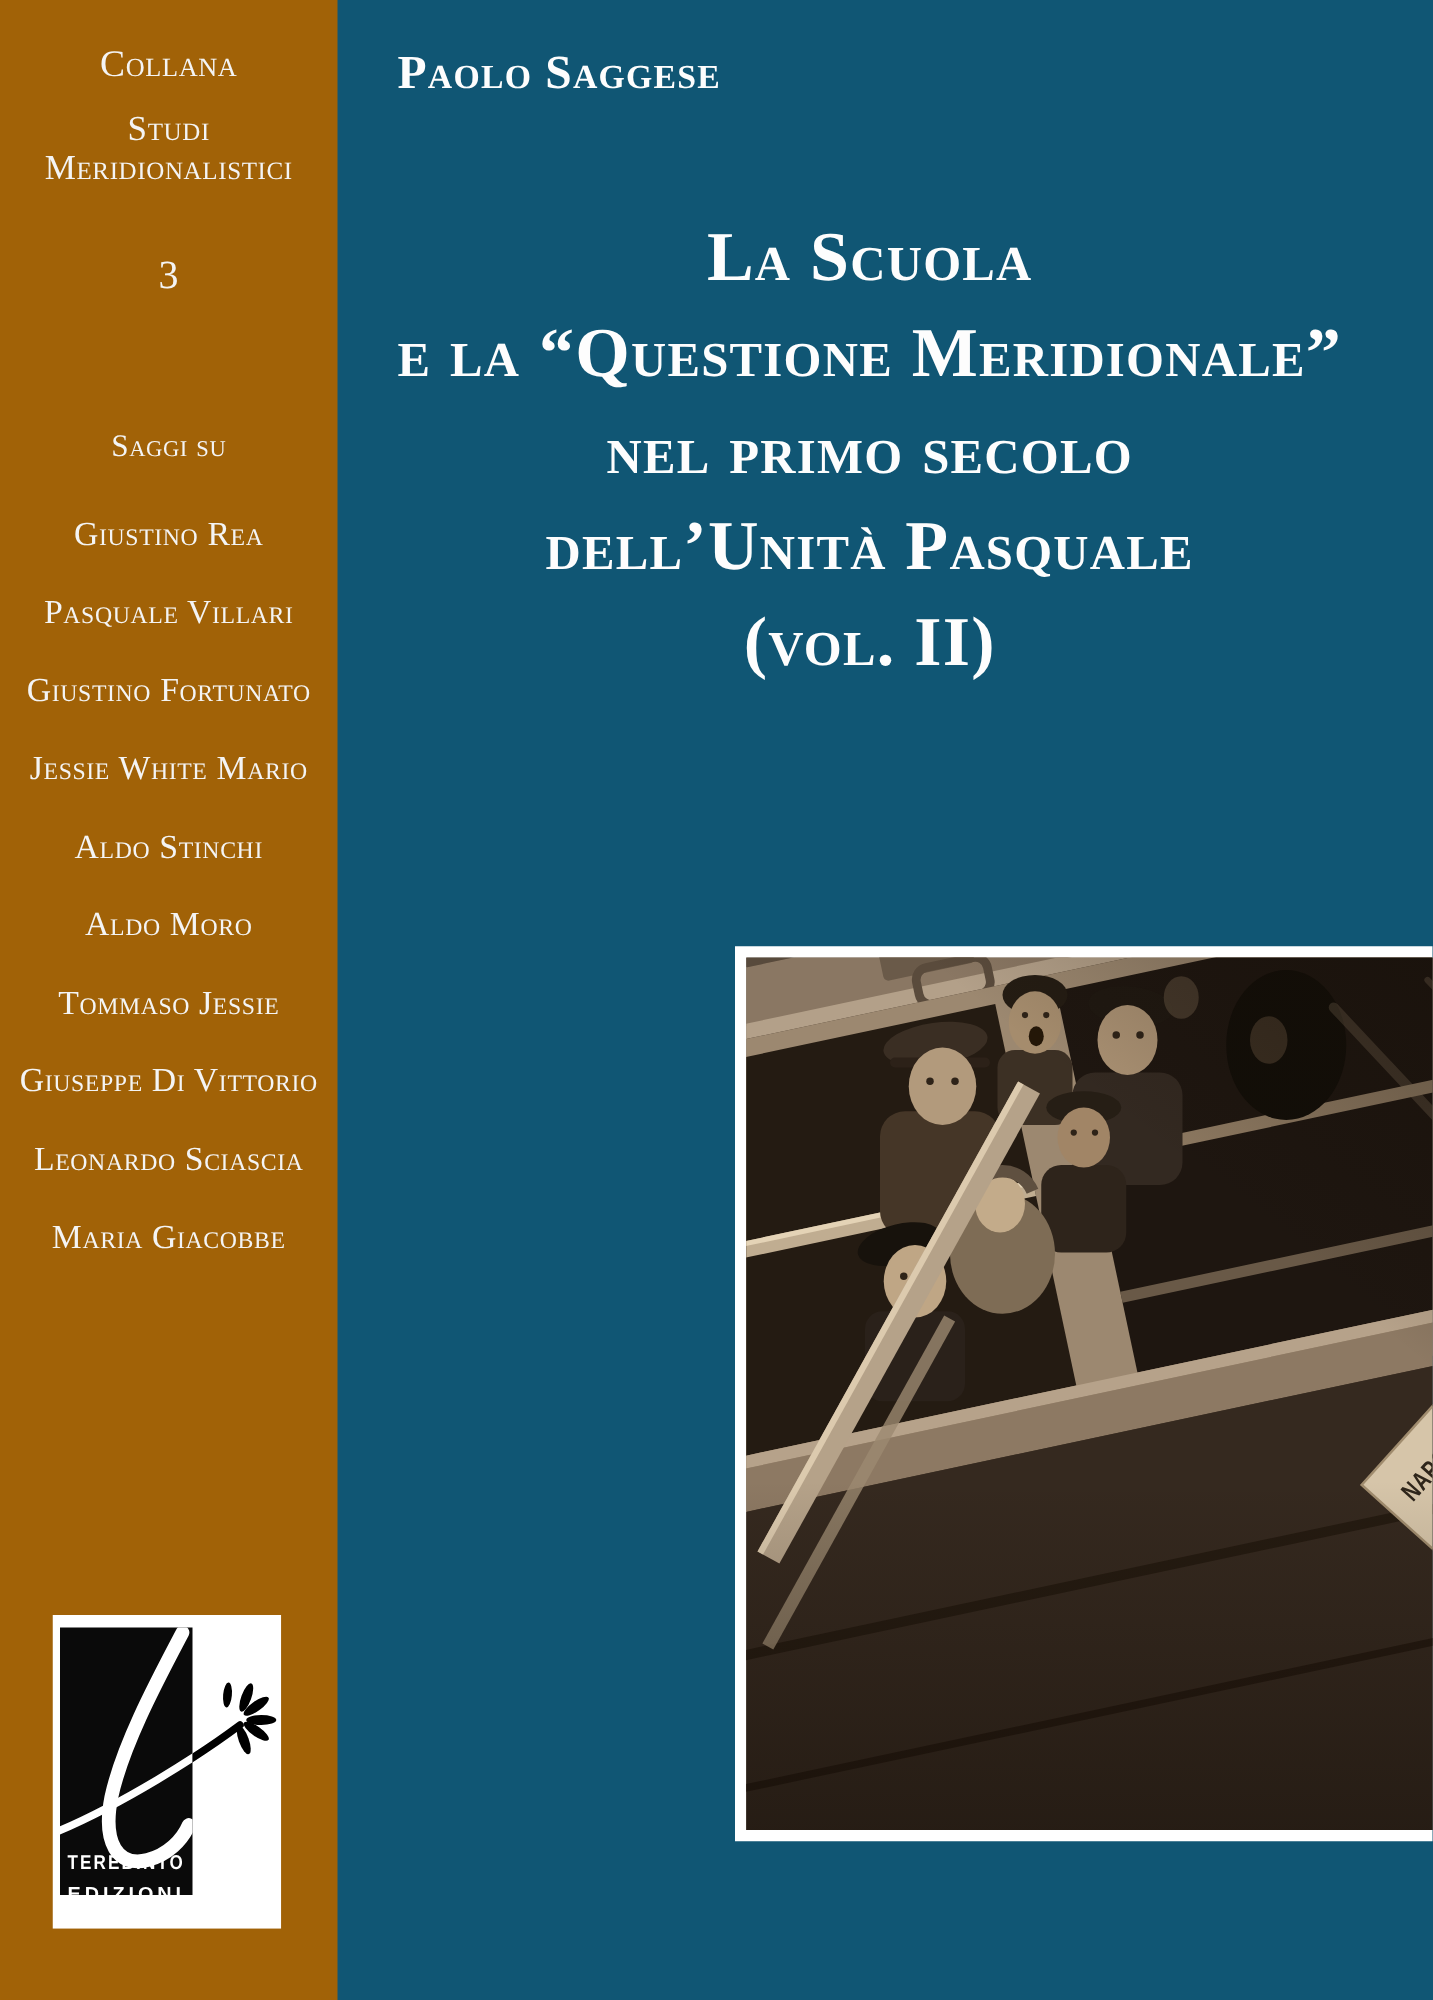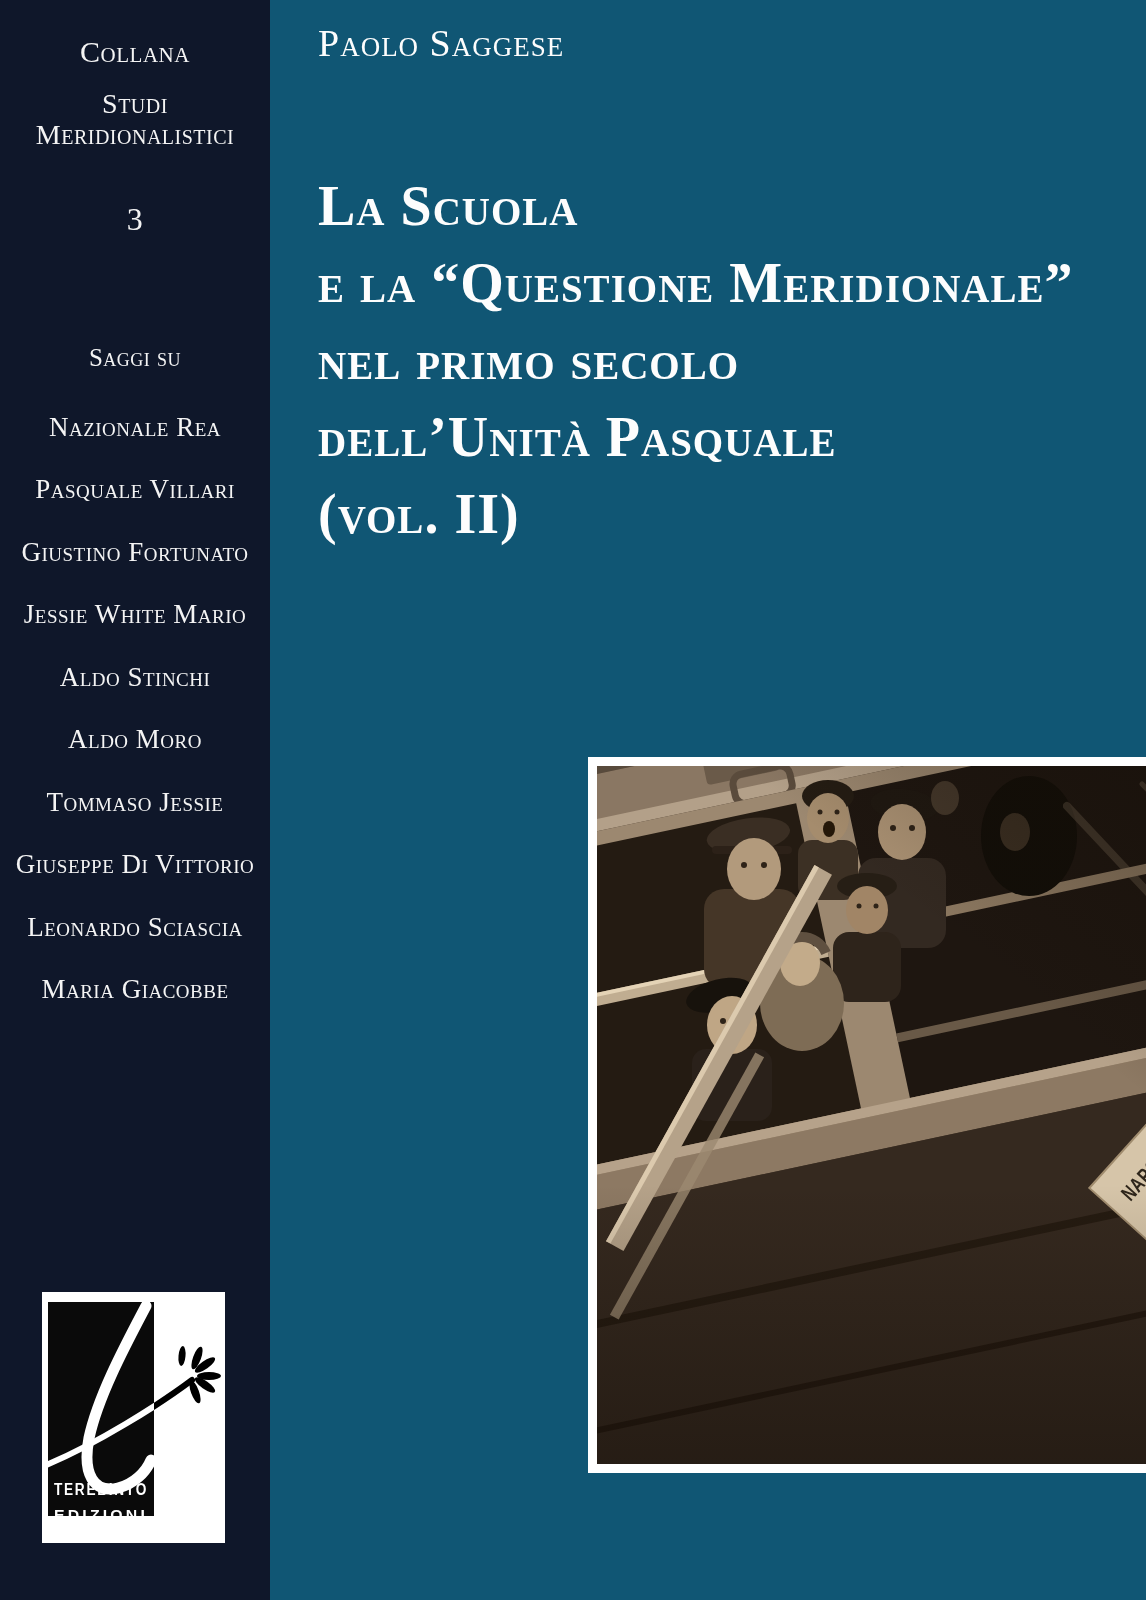--- a/index.html
+++ b/index.html
@@ -3,37 +3,37 @@
 <meta charset="utf-8">
 <style>
   html,body{margin:0;padding:0;}
   body{width:1146px;height:1600px;position:relative;overflow:hidden;
        background:#105674;font-family:"Liberation Serif","DejaVu Serif",serif;}
 
   .cover{position:absolute;inset:0;}
 
   
   .sidebar{position:absolute;left:0;top:0;width:270px;height:1600px;
-           background:#0f172a;color:#f4f4f4;text-align:center;
+           background:#a16207;color:#f4f4f4;text-align:center;
            font-variant:small-caps;letter-spacing:.5px;}
   .collection-label{position:absolute;top:30px;width:100%;font-size:30px;line-height:44px;}
   .collection-title{position:absolute;top:88px;width:100%;font-size:28px;line-height:31px;padding:0 4px;box-sizing:border-box;}
   .collection-number{position:absolute;top:196px;width:100%;font-size:32px;line-height:46px;font-variant:normal;}
   .essays-label{position:absolute;top:338px;width:100%;font-size:25px;line-height:40px;}
   .subjects{position:absolute;top:396px;width:100%;margin:0;padding:0;list-style:none;}
   .subjects li{height:62.5px;display:flex;align-items:center;justify-content:center;
                font-size:27px;white-space:nowrap;}
 
   
   .main{position:absolute;left:270px;top:0;right:0;bottom:0;color:#fdfdfd;}
-  .author{position:absolute;left:48px;top:13px;height:60px;line-height:60px;
-          font-size:38px;font-weight:400;font-variant:small-caps;letter-spacing:1px;white-space:nowrap;}
+  .author{position:absolute;left:48px;top:28px;height:60px;line-height:60px;
+          font-size:38px;font-weight:700;font-variant:small-caps;letter-spacing:1px;white-space:nowrap;}
   .title{position:absolute;left:48px;top:168px;}
   .title-line{height:77px;line-height:77px;font-size:56px;font-weight:700;
-              font-variant:small-caps;letter-spacing:1px;white-space:nowrap;}
+              font-variant:small-caps;letter-spacing:1px;white-space:nowrap;text-align:center;}
   .subtitle{position:absolute;left:52px;top:572px;height:70px;line-height:70px;
             font-size:44px;font-style:italic;white-space:nowrap;}
 
   
   .photo-frame{position:absolute;left:318px;top:757px;width:782px;height:716px;
                margin:0;background:#ffffff;box-sizing:border-box;padding:9px;}
   .photo-frame svg{display:block;width:764px;height:698px;}
 
   
   .logo{position:absolute;left:42px;top:1292px;width:154px;height:251px;}
@@ -43,21 +43,21 @@
 <body>
 
 <div class="cover">
 
   <aside class="sidebar">
     <div class="collection-label">Collana</div>
     <div class="collection-title">Studi Meridionalistici</div>
     <div class="collection-number">3</div>
     <div class="essays-label">Saggi su</div>
     <ul class="subjects">
-      <li>Nazionale Rea</li>
+      <li>Giustino Rea</li>
       <li>Pasquale Villari</li>
       <li>Giustino Fortunato</li>
       <li>Jessie White Mario</li>
       <li>Aldo Stinchi</li>
       <li>Aldo Moro</li>
       <li>Tommaso Jessie</li>
       <li>Giuseppe Di Vittorio</li>
       <li>Leonardo Sciascia</li>
       <li>Maria Giacobbe</li>
     </ul>

